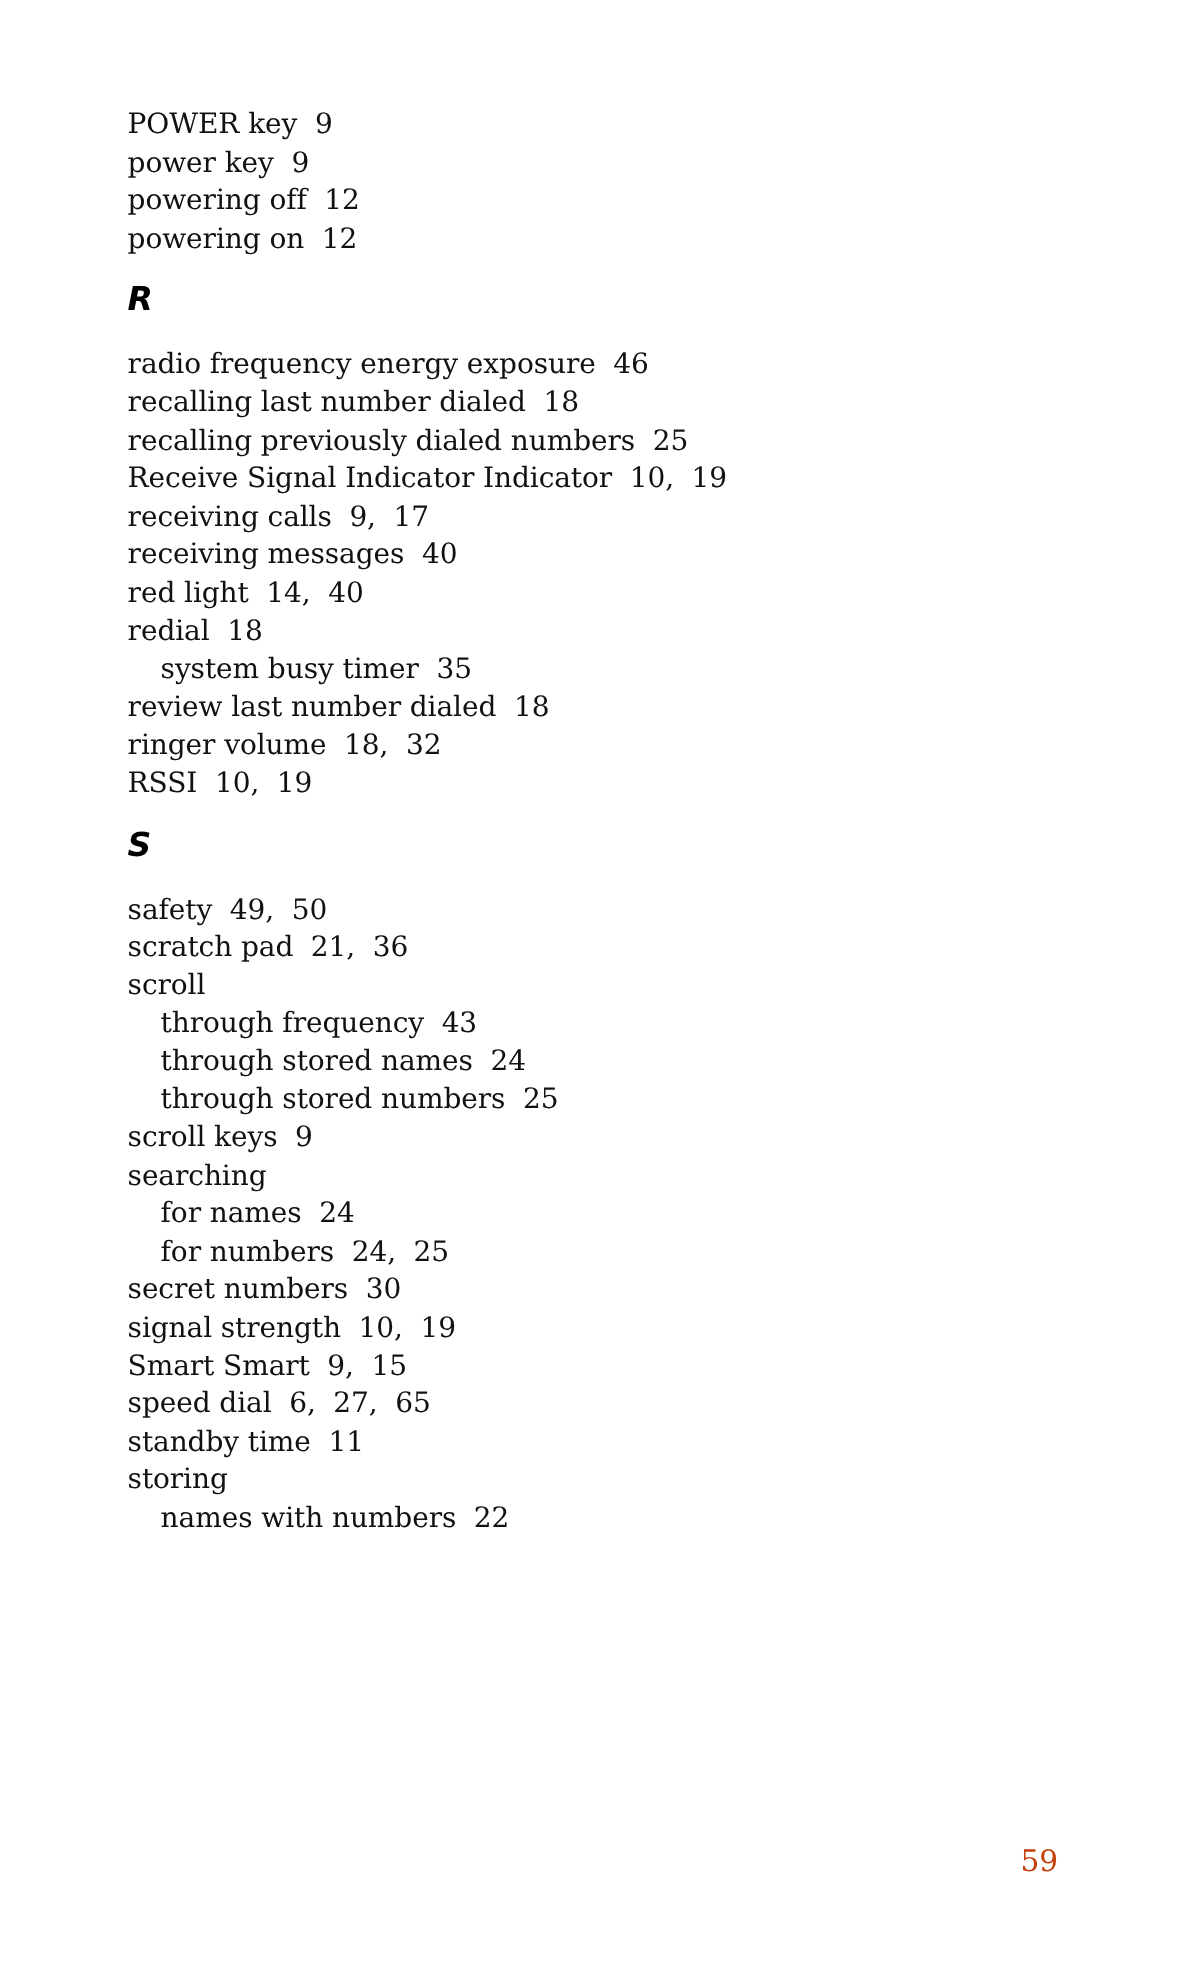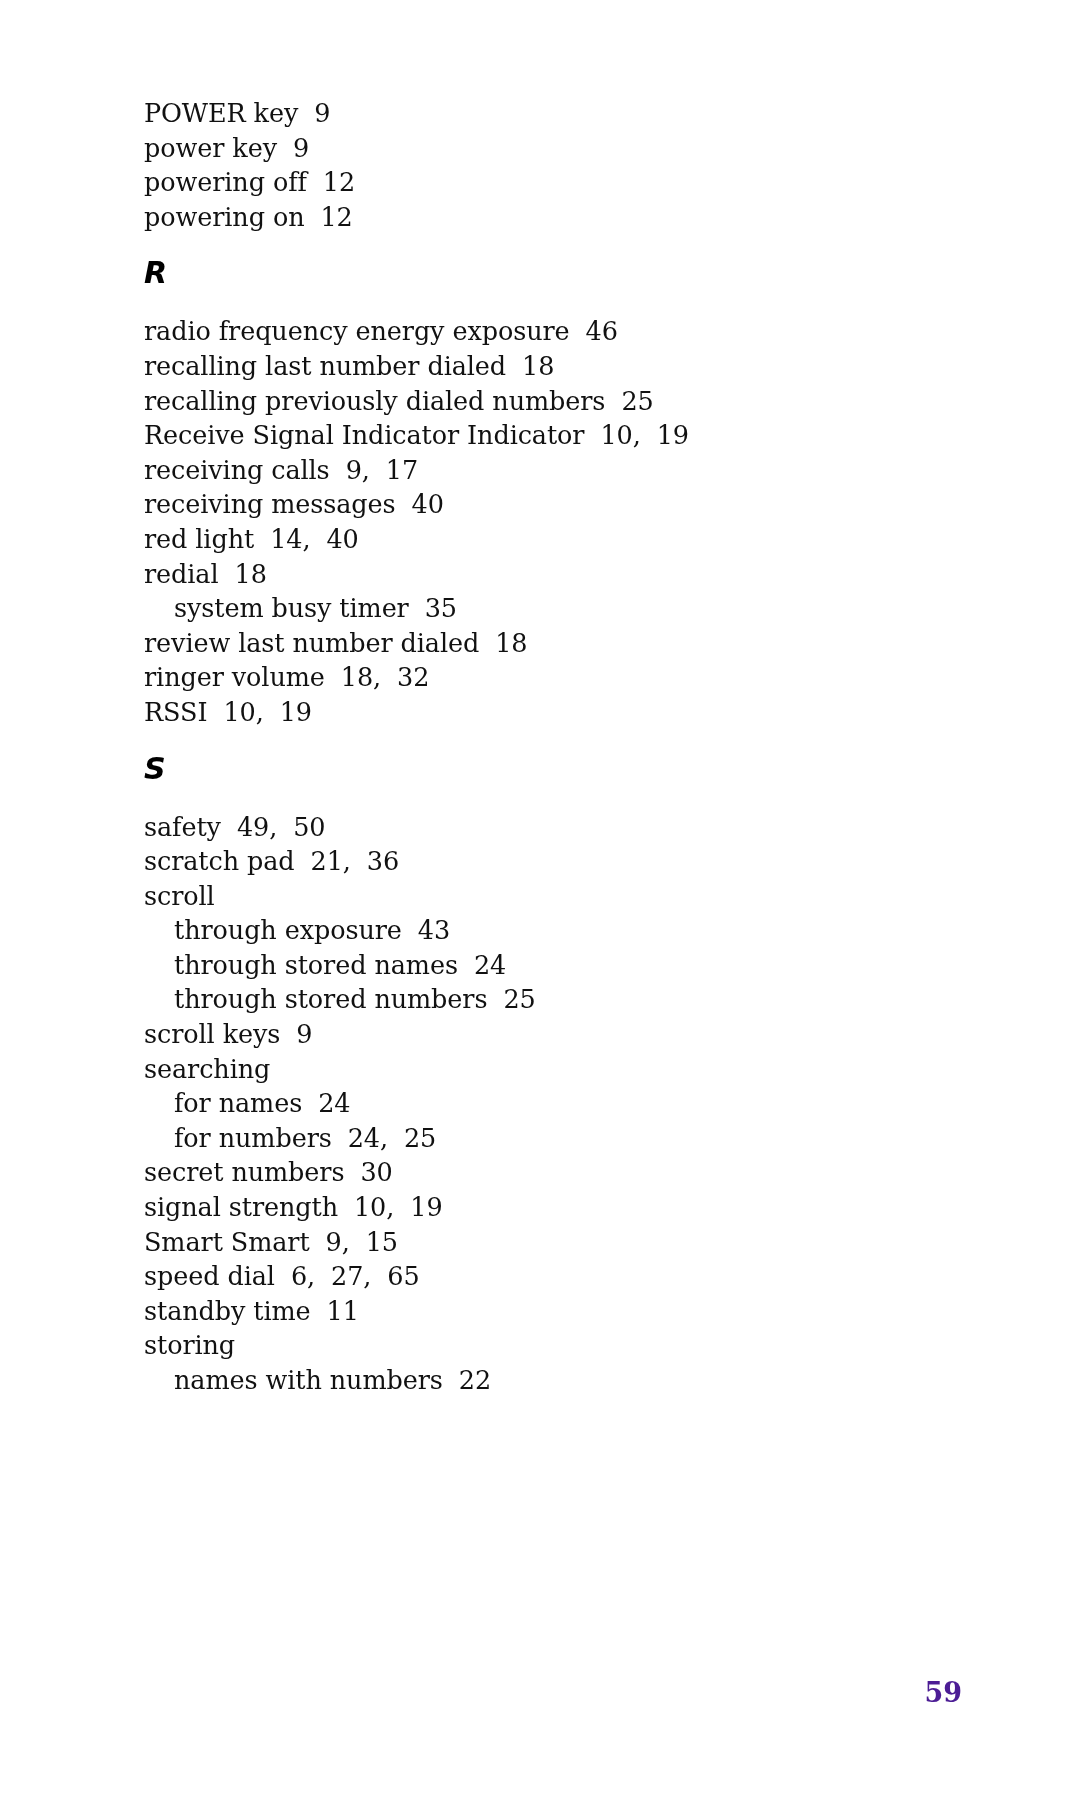--- a/index.html
+++ b/index.html
@@ -13,21 +13,21 @@
     width: 1080px;
     height: 1800px;
     background: #ffffff;
     overflow: hidden;
     font-family: "DejaVu Serif", "Liberation Serif", serif;
     color: #000000;
     box-sizing: border-box;
   }
   .index-body {
     position: absolute;
-    left: 144px;
+    left: 116px;
     top: 96px;
     width: 830px;
   }
   .entry {
     font-family: "DejaVu Serif", "Liberation Serif", serif;
     font-size: 25.5px;
     line-height: 34.6px;
     color: #111111;
     white-space: pre;
     letter-spacing: -0.1px;
@@ -50,24 +50,24 @@
     color: #000000;
     letter-spacing: 0px;
   }
   .gap-before-letter { height: 22px; }
   .gap-after-letter  { height: 24px; }
   .page-number {
     position: absolute;
     right: 118px;
     bottom: 92px;
     font-family: "DejaVu Serif", "Liberation Serif", serif;
-    font-weight: bold;
+    font-weight: normal;
     font-size: 27px;
     line-height: 30px;
-    color: #4c1d95;
+    color: #c2410c;
   }
 </style>
 </head>
 <body>
 
 <div class="page">
 
   <div class="index-body" id="index-body">
       <div class="entry"><span class="term">POWER key</span>  <span class="pages">9</span></div>
       <div class="entry"><span class="term">power key</span>  <span class="pages">9</span></div>
@@ -87,21 +87,21 @@
       <div class="entry sub"><span class="term">system busy timer</span>  <span class="pages">35</span></div>
       <div class="entry"><span class="term">review last number dialed</span>  <span class="pages">18</span></div>
       <div class="entry"><span class="term">ringer volume</span>  <span class="pages">18,  32</span></div>
       <div class="entry"><span class="term">RSSI</span>  <span class="pages">10,  19</span></div>
       <div class="gap-before-letter"></div>
       <div class="section-letter">S</div>
       <div class="gap-after-letter"></div>
       <div class="entry"><span class="term">safety</span>  <span class="pages">49,  50</span></div>
       <div class="entry"><span class="term">scratch pad</span>  <span class="pages">21,  36</span></div>
       <div class="entry"><span class="term">scroll</span></div>
-      <div class="entry sub"><span class="term">through exposure</span>  <span class="pages">43</span></div>
+      <div class="entry sub"><span class="term">through frequency</span>  <span class="pages">43</span></div>
       <div class="entry sub"><span class="term">through stored names</span>  <span class="pages">24</span></div>
       <div class="entry sub"><span class="term">through stored numbers</span>  <span class="pages">25</span></div>
       <div class="entry"><span class="term">scroll keys</span>  <span class="pages">9</span></div>
       <div class="entry"><span class="term">searching</span></div>
       <div class="entry sub"><span class="term">for names</span>  <span class="pages">24</span></div>
       <div class="entry sub"><span class="term">for numbers</span>  <span class="pages">24,  25</span></div>
       <div class="entry"><span class="term">secret numbers</span>  <span class="pages">30</span></div>
       <div class="entry"><span class="term">signal strength</span>  <span class="pages">10,  19</span></div>
       <div class="entry"><span class="term">Smart Smart</span>  <span class="pages">9,  15</span></div>
       <div class="entry"><span class="term">speed dial</span>  <span class="pages">6,  27,  65</span></div>

